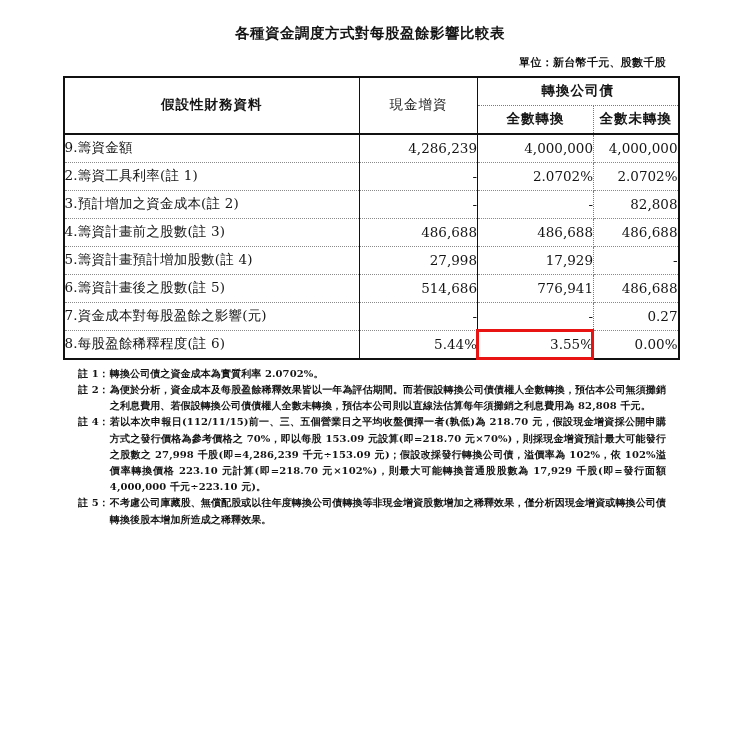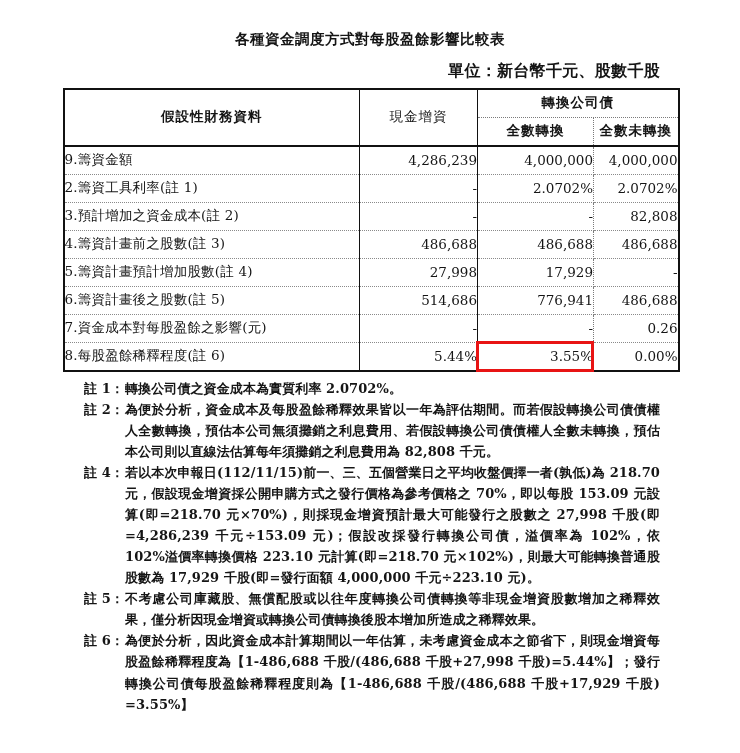--- a/index.html
+++ b/index.html
@@ -12,36 +12,36 @@
     height: 753px;
     font-family: "DejaVu Serif", "Liberation Serif", serif;
     color: #151515;
     position: relative;
     overflow: hidden;
   }
 
   .page {
     position: absolute;
     inset: 0;
-    padding: 18px;
+    padding: 12px;
   }
 
   
   .doc-title {
     text-align: center;
     font-size: 14.5px;
     font-weight: bold;
     letter-spacing: 0.5px;
     margin: 12px 0 0 0;
     line-height: 1.3;
   }
 
   .unit-line {
     text-align: right;
-    font-size: 16px;
+    font-size: 11px;
     font-weight: bold;
     letter-spacing: 0.3px;
     margin: 12px 62px 6px 0;
   }
 
   
   .table-wrap {
     margin: 0 auto;
     width: 615px;
   }
@@ -122,21 +122,21 @@
     bottom: -2px;
     border: 3px solid #e81414;
     pointer-events: none;
     box-sizing: border-box;
   }
 
   
   .notes {
     margin: 6px 0 0 0;
     padding: 0 62px 0 66px;
-    font-size: 13px;
+    font-size: 10px;
     line-height: 1.62;
     font-weight: bold;
     letter-spacing: 0.1px;
   }
   .note {
     display: flex;
     align-items: flex-start;
     margin-bottom: 0px;
   }
   .note-tag {
@@ -212,21 +212,21 @@
         <tr>
           <td class="lbl">6.籌資計畫後之股數(註 5)</td>
           <td class="val cash">514,686</td>
           <td class="val conv">776,941</td>
           <td class="val">486,688</td>
         </tr>
         <tr>
           <td class="lbl">7.資金成本對每股盈餘之影響(元)</td>
           <td class="val cash">-</td>
           <td class="val conv">-</td>
-          <td class="val">0.26</td>
+          <td class="val">0.27</td>
         </tr>
         <tr class="last">
           <td class="lbl">8.每股盈餘稀釋程度(註 6)</td>
           <td class="val cash">5.44%</td>
           <td class="val conv hl-cell">
             <span>3.55%</span>
             <span class="hl-box"></span>
           </td>
           <td class="val">0.00%</td>
         </tr>
@@ -244,19 +244,15 @@
       <span class="note-body">為便於分析，資金成本及每股盈餘稀釋效果皆以一年為評估期間。而若假設轉換公司債債權人全數轉換，預估本公司無須攤銷之利息費用、若假設轉換公司債債權人全數未轉換，預估本公司則以直線法估算每年須攤銷之利息費用為 82,808 千元。</span>
     </div>
     <div class="note">
       <span class="note-tag">註 4：</span>
       <span class="note-body">若以本次申報日(112/11/15)前一、三、五個營業日之平均收盤價擇一者(孰低)為 218.70 元，假設現金增資採公開申購方式之發行價格為參考價格之 70%，即以每股 153.09 元設算(即=218.70 元×70%)，則採現金增資預計最大可能發行之股數之 27,998 千股(即=4,286,239 千元÷153.09 元)；假設改採發行轉換公司債，溢價率為 102%，依 102%溢價率轉換價格 223.10 元計算(即=218.70 元×102%)，則最大可能轉換普通股股數為 17,929 千股(即=發行面額 4,000,000 千元÷223.10 元)。</span>
     </div>
     <div class="note">
       <span class="note-tag">註 5：</span>
       <span class="note-body">不考慮公司庫藏股、無償配股或以往年度轉換公司債轉換等非現金增資股數增加之稀釋效果，僅分析因現金增資或轉換公司債轉換後股本增加所造成之稀釋效果。</span>
     </div>
-    <div class="note">
-      <span class="note-tag">註 6：</span>
-      <span class="note-body">為便於分析，因此資金成本計算期間以一年估算，未考慮資金成本之節省下，則現金增資每股盈餘稀釋程度為【1-486,688 千股/(486,688 千股+27,998 千股)=5.44%】；發行轉換公司債每股盈餘稀釋程度則為【1-486,688 千股/(486,688 千股+17,929 千股) =3.55%】</span>
-    </div>
   </div>
 
 </div>
 
 </body></html>

